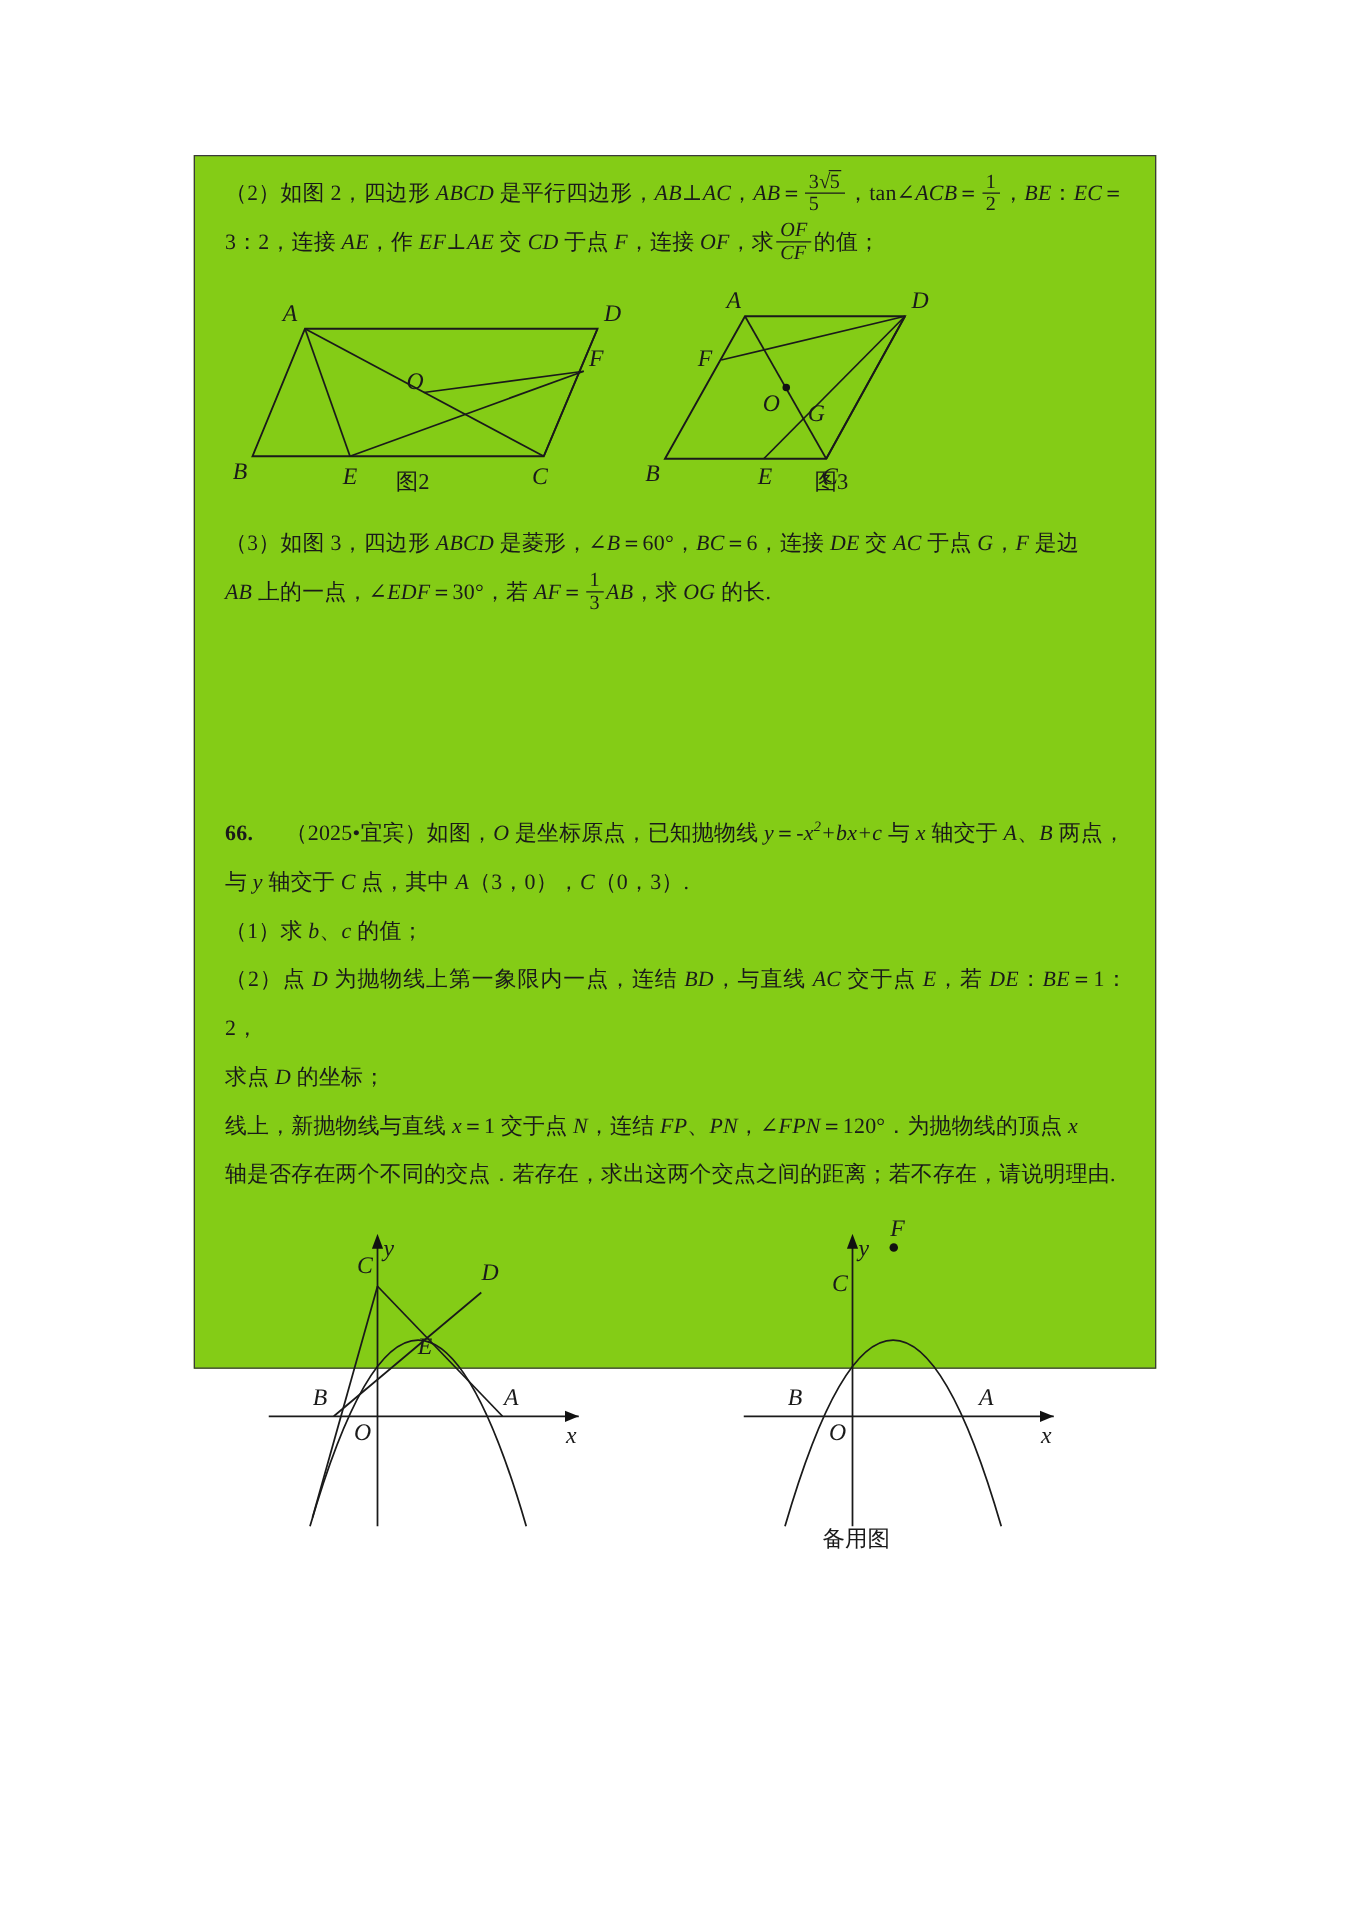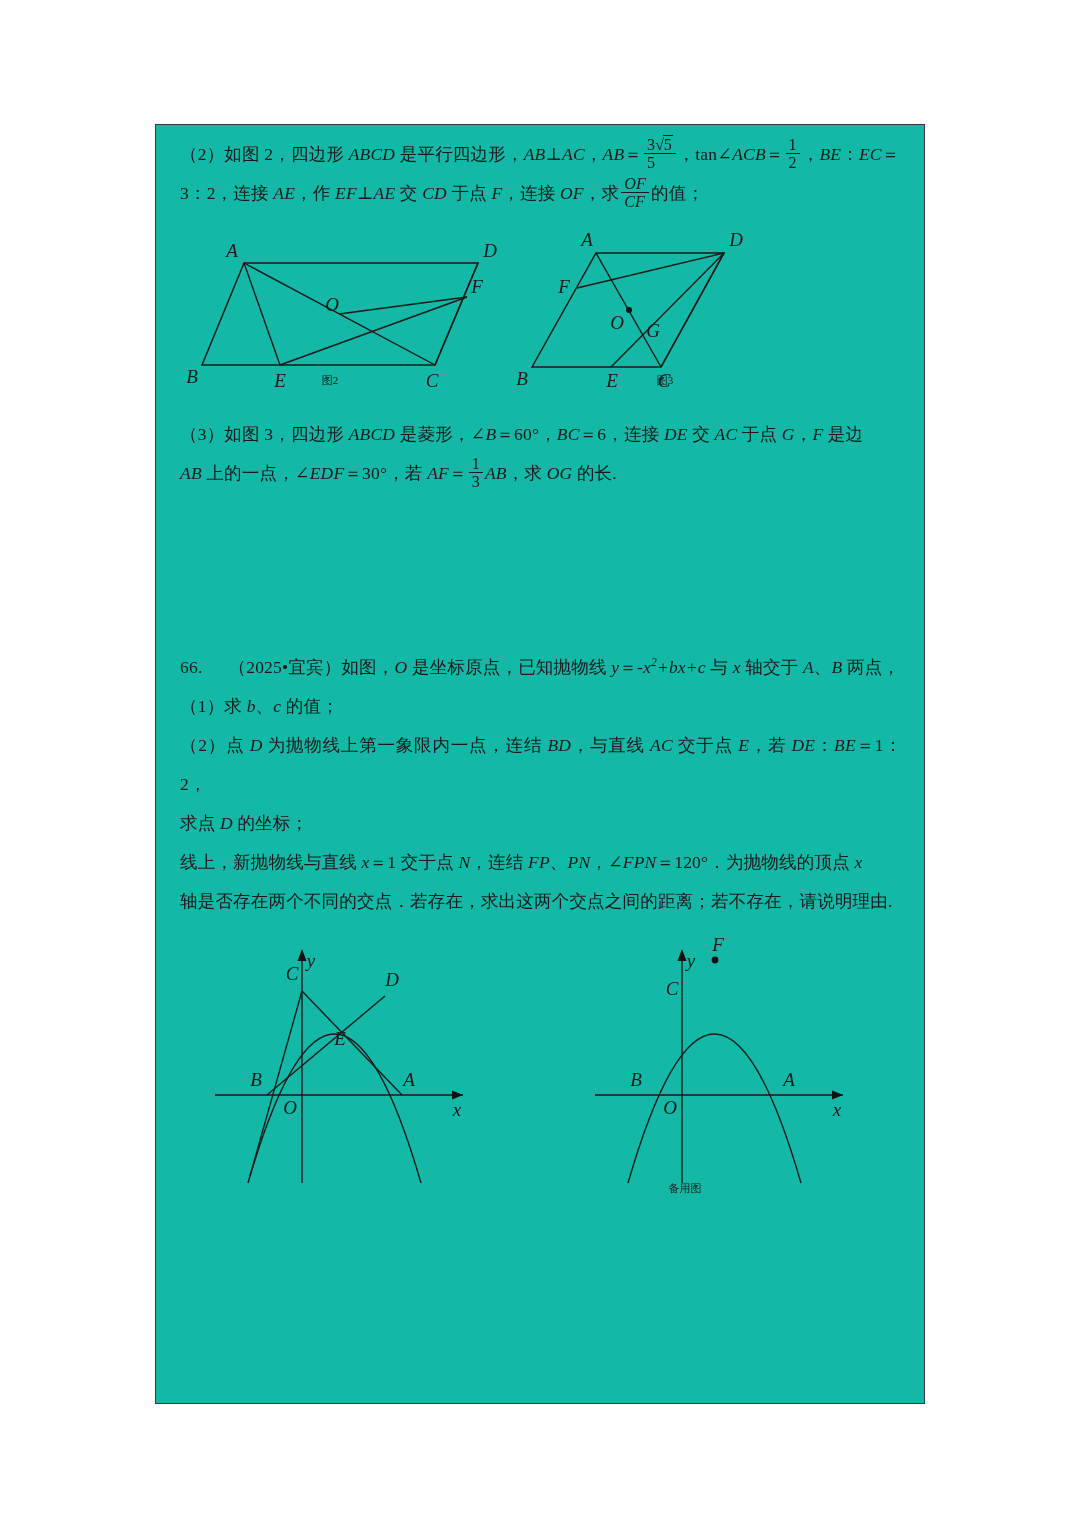--- a/index.html
+++ b/index.html
@@ -15,24 +15,24 @@
     position: relative;
     overflow: hidden;
   }
 
   
   #page-frame {
     position: absolute;
     left: 155px;
     top: 124px;
     width: 770px;
-    height: 1280px;
+    height: 971px;
     border: 1.6px solid #3a3a3a;
     box-sizing: border-box;
-    background: #14b8a6;
+    background: #84cc16;
   }
   #page-inner {
     position: absolute;
     left: 24px;
     top: 10px;
     width: 722px;
     height: 1256px;
   }
 
   
@@ -41,21 +41,21 @@
     line-height: 39px;
     letter-spacing: 0.2px;
     text-align: justify;
     text-justify: inter-ideograph;
     margin: 0;
   }
 
   .mi { font-style: italic; font-family: "Liberation Serif", serif; }
   .mup { font-style: normal; }
   .num { font-style: normal; }
-  .bold { font-weight: normal; }
+  .bold { font-weight: bold; }
 
   sup.pw {
     font-size: 0.66em;
     vertical-align: super;
     font-style: italic;
   }
 
   
   .frac {
     display: inline-block;
@@ -85,21 +85,21 @@
     padding: 0 0.5px;
     margin-left: -1px;
   }
 
   
   .fig-row {
     position: relative;
     width: 100%;
   }
   .fig-caption {
-    font-size: 11px;
+    font-size: 18px;
     font-family: "Liberation Serif", "DejaVu Serif", serif;
     text-align: center;
   }
   svg text {
     font-family: "Liberation Serif", "DejaVu Serif", serif;
     font-style: italic;
     font-size: 19px;
     fill: #1a1a1a;
   }
   svg .stroke {
@@ -189,20 +189,23 @@
       <span>（3）</span><span>如图 3，四边形 </span><span class="mi">ABCD</span><span> 是菱形，</span><span>∠</span><span class="mi">B</span><span>＝</span><span class="num">60°</span><span>，</span><span class="mi">BC</span><span>＝</span><span class="num">6</span><span>，连接 </span><span class="mi">DE</span><span> 交 </span><span class="mi">AC</span><span> 于点 </span><span class="mi">G</span><span>，</span><span class="mi">F</span><span> 是边</span>
     </p>
     <p class="para">
       <span class="mi">AB</span><span> 上的一点，</span><span>∠</span><span class="mi">EDF</span><span>＝</span><span class="num">30°</span><span>，若 </span><span class="mi">AF</span><span>＝</span><span class="frac"><span class="nm">1</span><span class="dn">3</span></span><span class="mi">AB</span><span>，求 </span><span class="mi">OG</span><span> 的长.</span>
     </p>
 
     <div style="height:150px;"></div>
 
     <p class="para">
       <span class="bold">66.</span><span style="display:inline-block;width:26px;"></span><span>（2025•宜宾）</span><span>如图，</span><span class="mi">O</span><span> 是坐标原点，已知抛物线 </span><span class="mi">y</span><span>＝</span><span>-</span><span class="mi">x</span><sup class="pw">2</sup><span class="mi">+bx+c</span><span> 与 </span><span class="mi">x</span><span> 轴交于 </span><span class="mi">A</span><span>、</span><span class="mi">B</span><span> 两点，</span>
+    </p>
+    <p class="para">
+      <span>与 </span><span class="mi">y</span><span> 轴交于 </span><span class="mi">C</span><span> 点，其中 </span><span class="mi">A</span><span>（3，0）</span><span>，</span><span class="mi">C</span><span>（0，3）.</span>
     </p>
 
     <p class="para">
       <span>（1）</span><span>求 </span><span class="mi">b</span><span>、</span><span class="mi">c</span><span> 的值；</span>
     </p>
 
     <p class="para">
       <span>（2）</span><span>点 </span><span class="mi">D</span><span> 为抛物线上第一象限内一点，连结 </span><span class="mi">BD</span><span>，与直线 </span><span class="mi">AC</span><span> 交于点 </span><span class="mi">E</span><span>，若 </span><span class="mi">DE</span><span>：</span><span class="mi">BE</span><span>＝</span><span>1：2，</span>
     </p>
     <p class="para">

